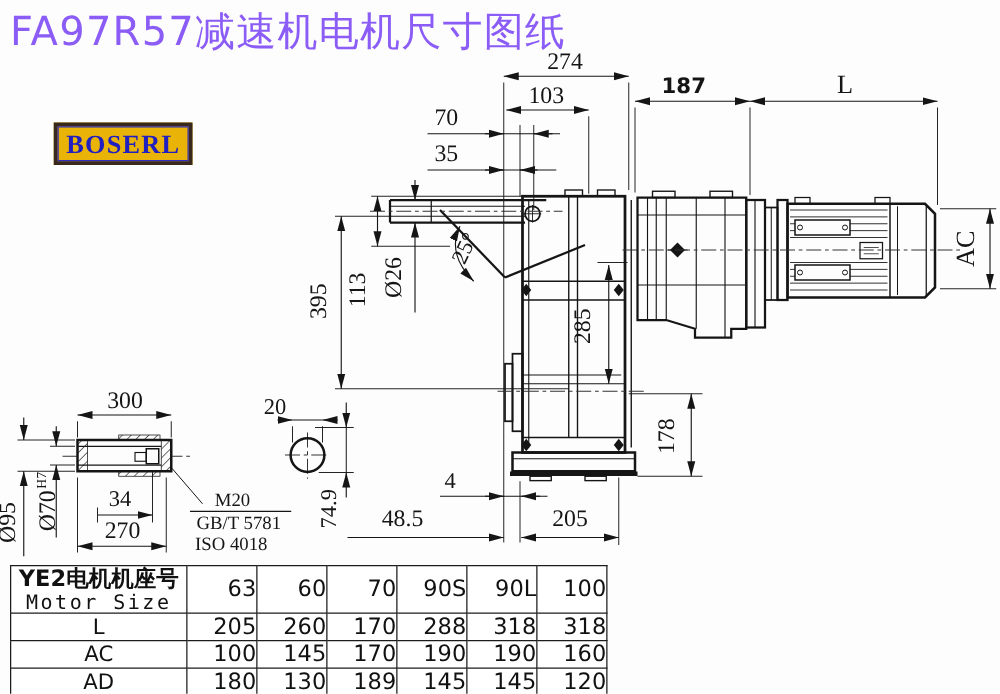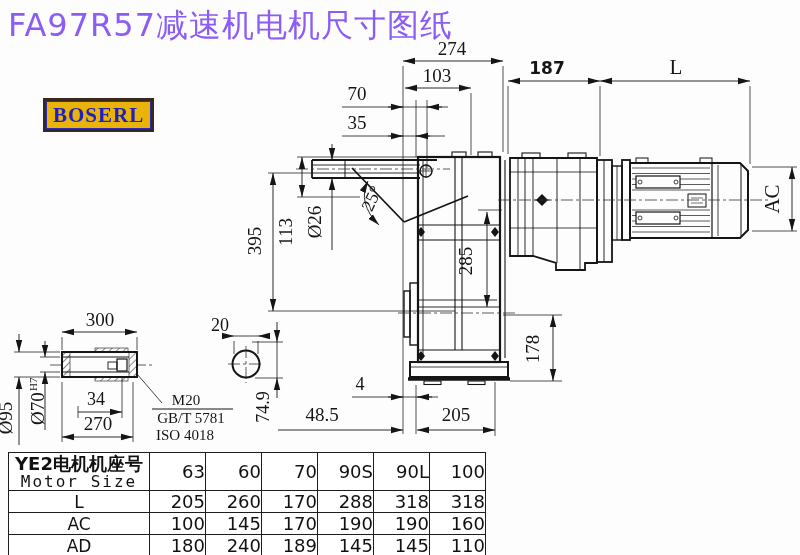--- a/index.html
+++ b/index.html
@@ -319,21 +319,21 @@
       <td class="vcell">100</td>
       <td class="vcell">145</td>
       <td class="vcell">170</td>
       <td class="vcell">190</td>
       <td class="vcell">190</td>
       <td class="vcell">160</td>
     </tr>
     <tr class="row-v">
       <td class="hcell rlabel">AD</td>
       <td class="vcell">180</td>
-      <td class="vcell">240</td>
+      <td class="vcell">130</td>
       <td class="vcell">189</td>
       <td class="vcell">145</td>
       <td class="vcell">145</td>
-      <td class="vcell">110</td>
+      <td class="vcell">120</td>
     </tr>
   </tbody>
     </table>
 </div>
 
 </body></html>

